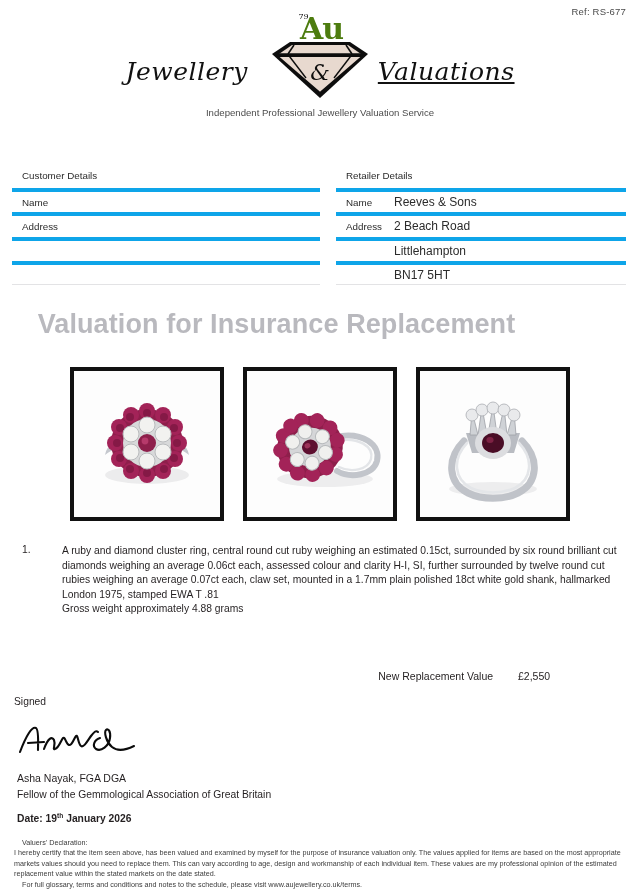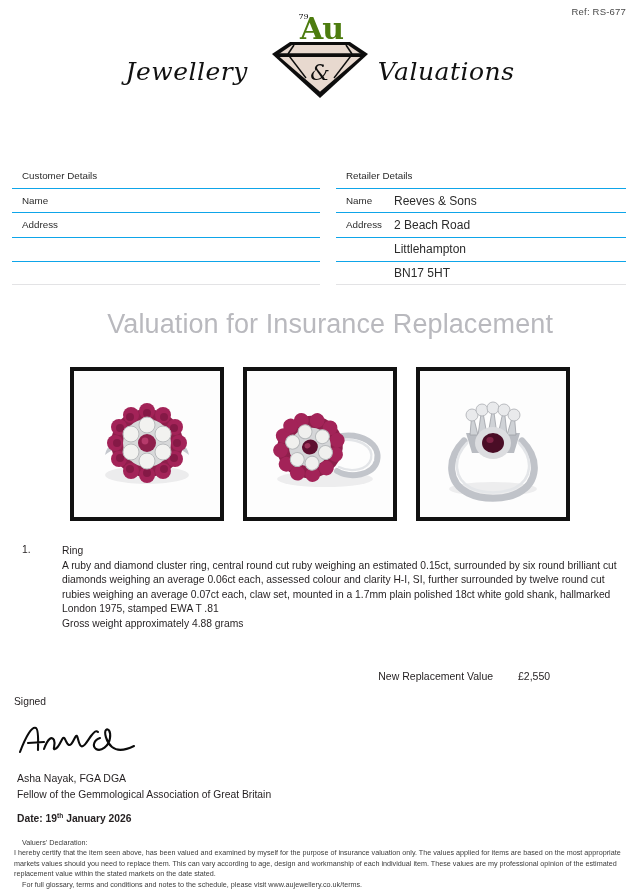--- a/index.html
+++ b/index.html
@@ -43,21 +43,21 @@
     font-family: "DejaVu Serif", serif;
     font-style: italic;
     font-size: 25px;
     color: #111;
     letter-spacing: .5px;
     line-height: 1;
     position: relative;
     top: 14px;
   }
   .logo-word.left  { margin-right: 16px; }
-  .logo-word.right { margin-left: 2px; }
+  .logo-word.right { margin-left: 2px; text-decoration: underline; }
 
   .diamond-wrap {
     position: relative;
     width: 112px;
     height: 82px;
   }
   .au-text {
     position: absolute;
     top: -2px;
     left: 50%;
@@ -112,21 +112,21 @@
   .col.left  { left: 12px;  width: 308px; }
   .col.right { left: 336px; width: 290px; }
 
   .col-title {
     font-size: 9.8px;
     color: #2b2b2b;
     padding: 0 0 7px 10px;
   }
   .row {
     height: 24.3px;
-    border-top: 1px solid #0ea5e9;
+    border-top: 4px solid #0ea5e9;
     display: flex;
     align-items: center;
     padding-left: 10px;
     box-sizing: border-box;
   }
   .row:last-child { border-bottom: 1px solid #e3e3e5; }
   .row .lbl {
     font-size: 9.8px;
     color: #2b2b2b;
     width: 48px;
@@ -136,23 +136,23 @@
     font-size: 12px;
     color: #2b2b2b;
   }
 
   
   .doc-title {
     position: absolute;
     top: 309px;
     left: 0;
     width: 553px;
-    text-align: right;
+    text-align: center;
     font-size: 27px;
-    font-weight: 400;
+    font-weight: 700;
     color: #b9b9be;
     letter-spacing: .1px;
   }
 
   
   .photos {
     position: absolute;
     top: 367px;
     left: 70px;
     width: 500px;
@@ -283,20 +283,21 @@
         <line x1="84" y1="16.5" x2="66" y2="40" stroke="#0d0d0d" stroke-width="1.4"></line>
         <text x="52" y="42" font-family="DejaVu Serif, serif" font-style="italic" font-size="22" fill="#0d0d0d" text-anchor="middle">&amp;</text>
       </svg>
     </span>
 
     <span class="logo-word right">Valuations</span>
   </div>
 </div>
 
 <div class="tagline">
+  <div>Independent Professional Jewellery Valuation Service</div>
 </div>
 
 <div class="details">
 
   <div class="col left">
     <div class="col-title">Customer Details</div>
     <div class="row">
       <span class="lbl">Name</span>
       <span class="val"></span>
     </div>
@@ -447,21 +448,20 @@
       <ellipse cx="73" cy="72" rx="18" ry="16" fill="#dcdde0"></ellipse>
       <ellipse cx="73" cy="72" rx="11" ry="10" fill="#4a0d26"></ellipse>
       <ellipse cx="70" cy="69" rx="3.6" ry="3" fill="#7e2244"></ellipse>
     </svg>
   </div>
 </div>
 
 <div class="item">
   <span class="item-no">1.</span>
   <div class="item-body">
-    <span class="head">Ring</span>
     <span>A ruby and diamond cluster ring, central round cut ruby weighing an estimated 0.15ct, surrounded by six round brilliant cut diamonds weighing an average 0.06ct each, assessed colour and clarity H-I, SI, further surrounded by twelve round cut rubies weighing an average 0.07ct each, claw set, mounted in a 1.7mm plain polished 18ct white gold shank, hallmarked London 1975, stamped EWA T .81</span>
     <span class="head">Gross weight approximately 4.88 grams</span>
   </div>
 </div>
 
 <div class="value-line">
   <span>New Replacement Value</span>
   <span class="amount">£2,550</span>
 </div>
 

